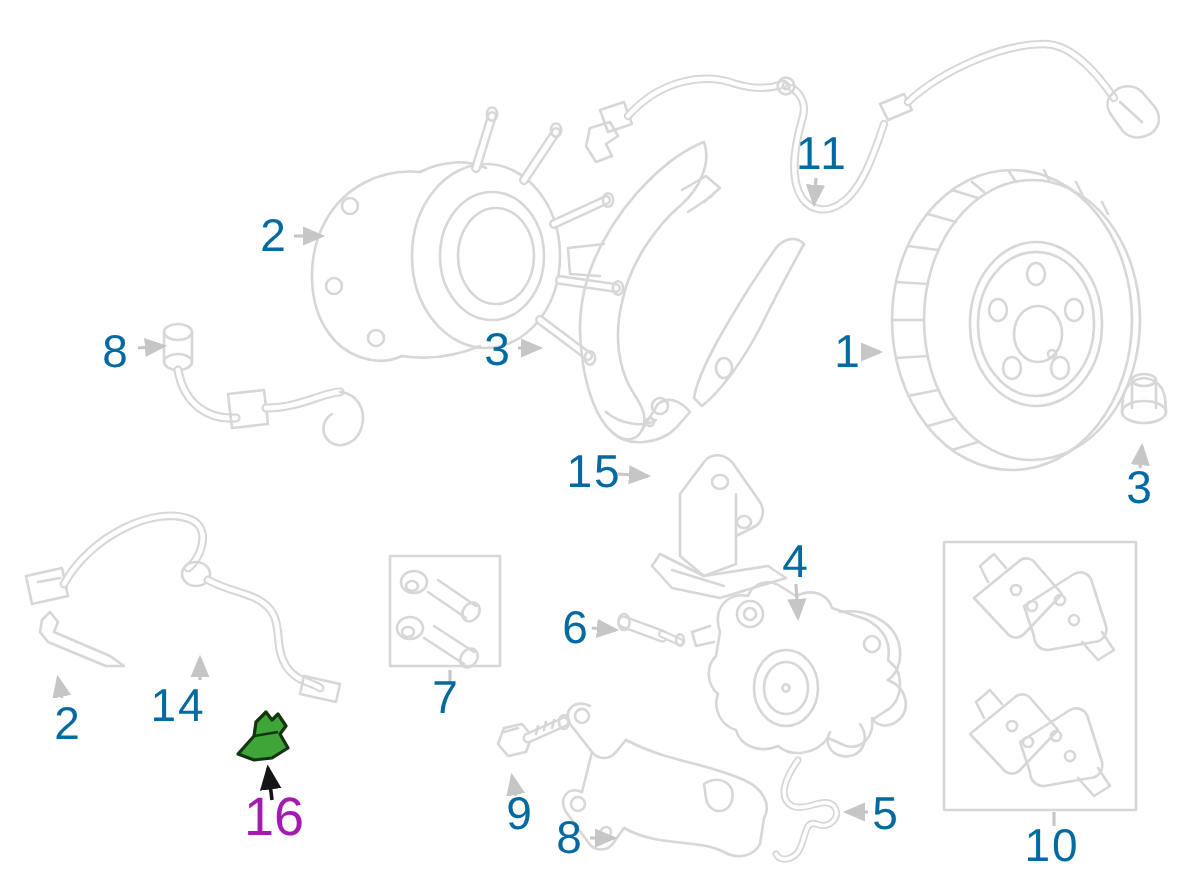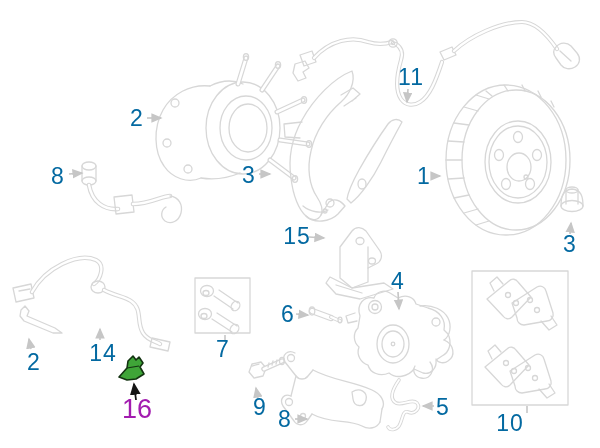--- a/index.html
+++ b/index.html
@@ -13,22 +13,22 @@
     font-size:23px;line-height:1;color:#0369a1;letter-spacing:1px;
     user-select:none;cursor:pointer;white-space:nowrap;
   }
   .callout--active{
     color:#a21caf;font-size:27px;letter-spacing:0;font-weight:400;
   }
   
   .c1{left:424px;top:176px}.c2{left:137px;top:118px}.c3{left:249px;top:175px}
   .c4{left:398px;top:281px}.c5{left:443px;top:407px}.c6{left:288px;top:314px}
   .c7{left:223px;top:349px}.c8{left:285px;top:419px}.c9{left:260px;top:407px}
-  .c10{left:510px;top:423px}.c11{left:411px;top:77px}.c12{left:297px;top:236px}
-  .c13{left:58px;top:176px}.c14{left:103px;top:353px}.c15{left:34px;top:362px}
+  .c10{left:526px;top:423px}.c11{left:411px;top:77px}.c12{left:297px;top:236px}
+  .c13{left:58px;top:176px}.c14{left:89px;top:353px}.c15{left:34px;top:362px}
   .c16{left:137px;top:409px}.c17{left:570px;top:244px}
 </style>
 </head>
 <body>
 
 <div class="stage">
 
 <svg width="600" height="448" viewBox="0 0 600 448">
   <defs>
     <marker id="ah" markerWidth="8" markerHeight="8" refX="6" refY="3" orient="auto">

